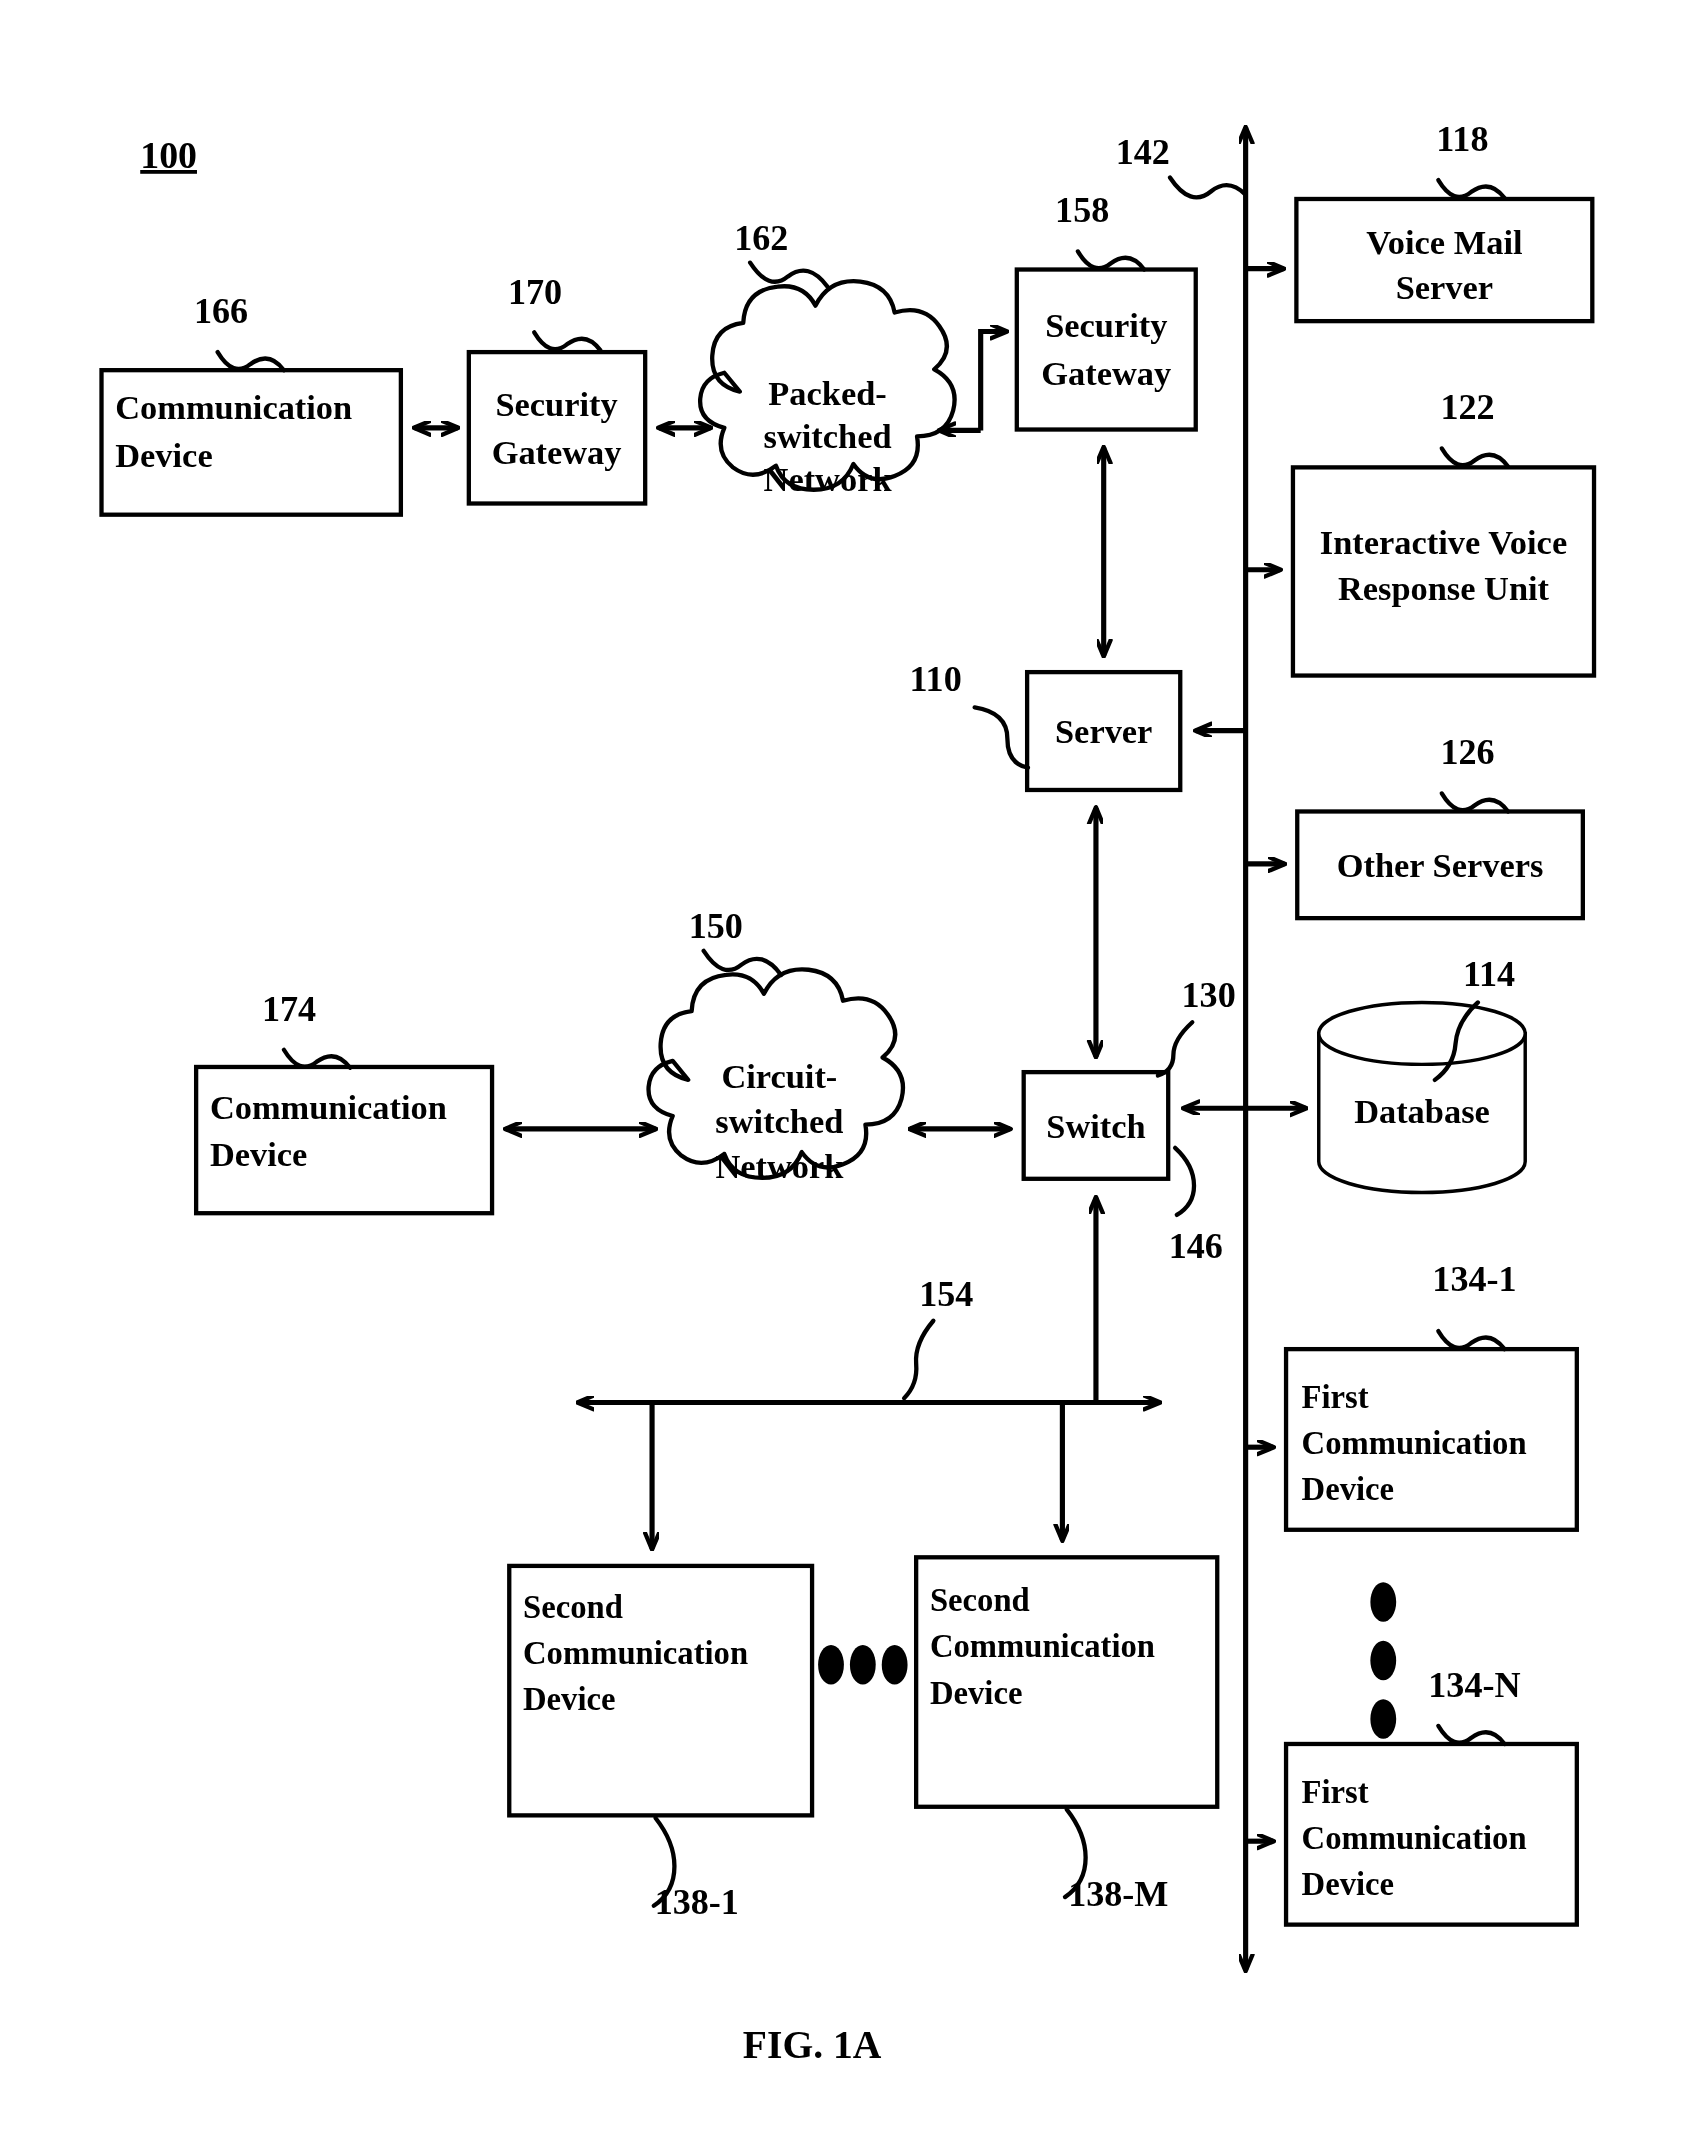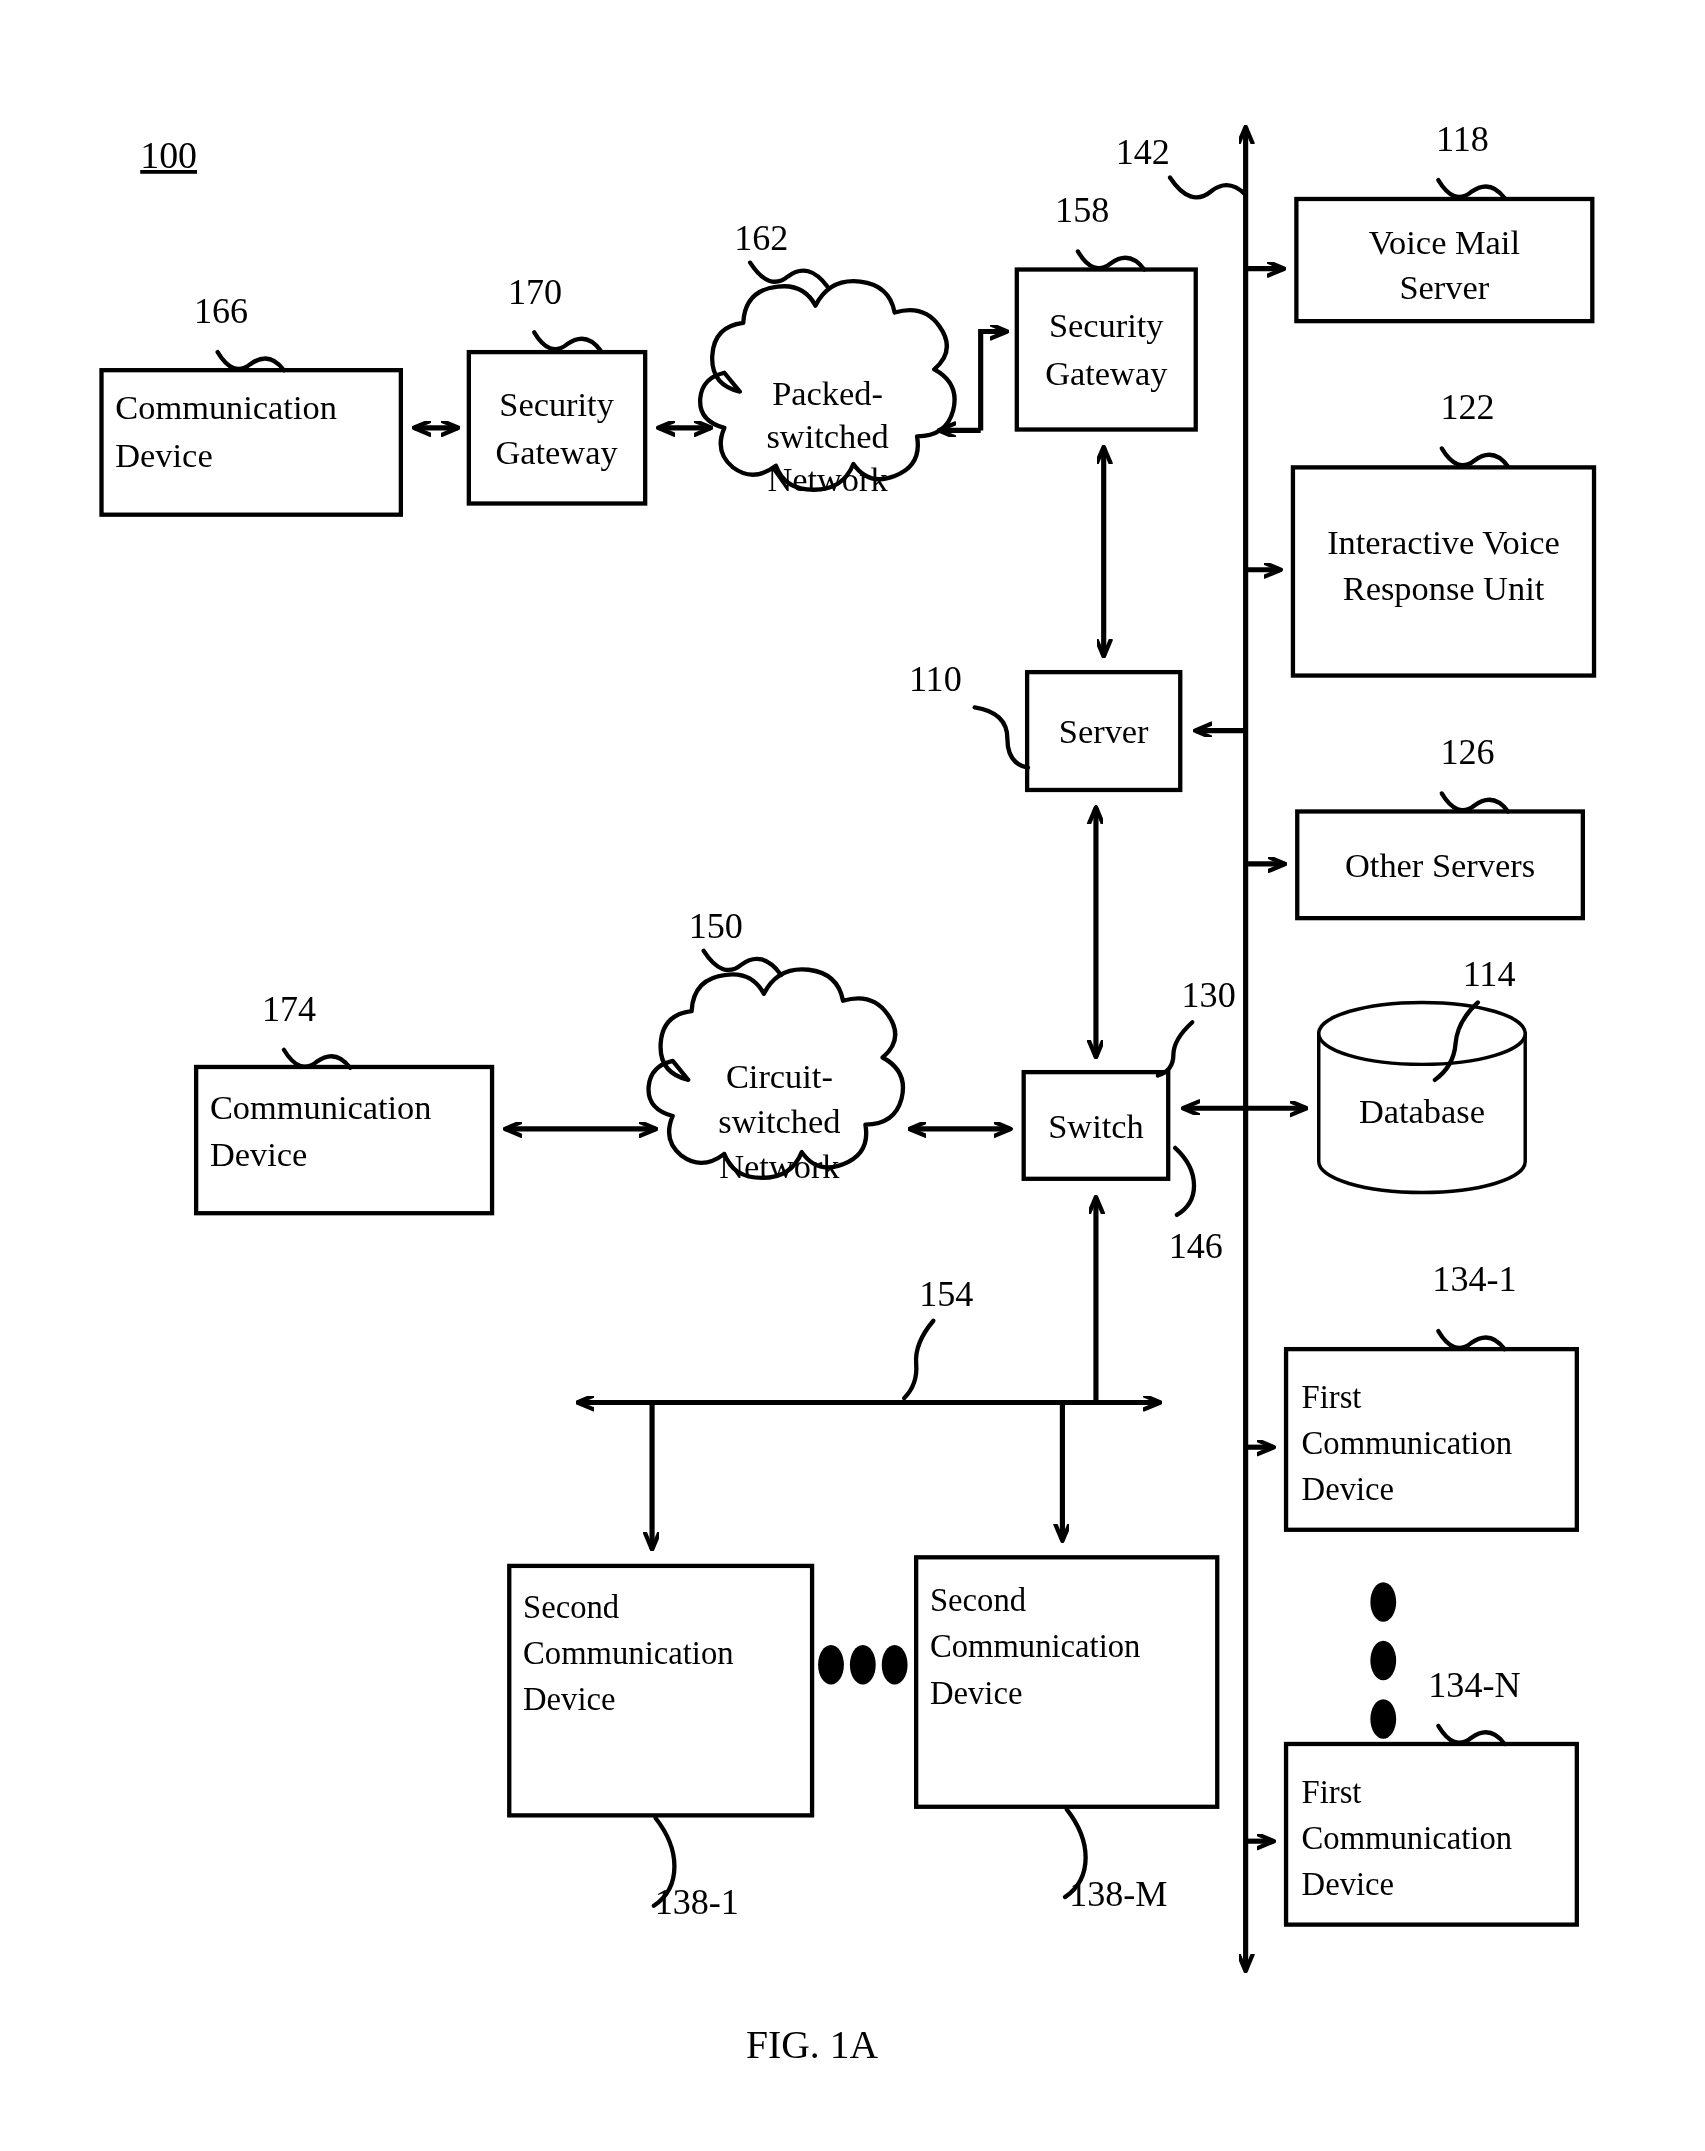--- a/index.html
+++ b/index.html
@@ -9,20 +9,21 @@
   }
   body {
     font-family: "Liberation Serif", "DejaVu Serif", serif;
   }
   #figure-root {
     position: relative;
     width: 1705px;
     height: 2152px;
     background: #ffffff;
     overflow: hidden;
+    font-weight: bold;
   }
   svg#figure-svg {
     position: absolute;
     inset: 0;
     width: 1705px;
     height: 2152px;
     display: block;
   }
   .box-rect {
     fill: #ffffff;

